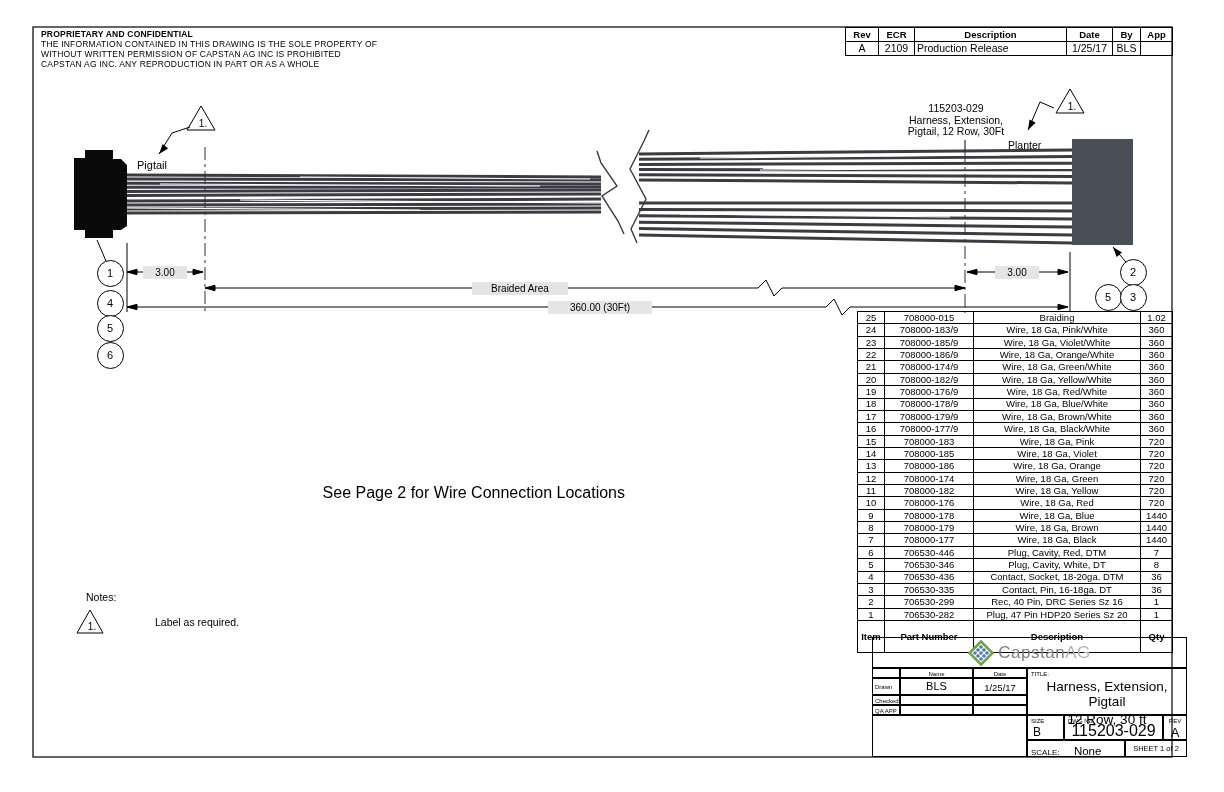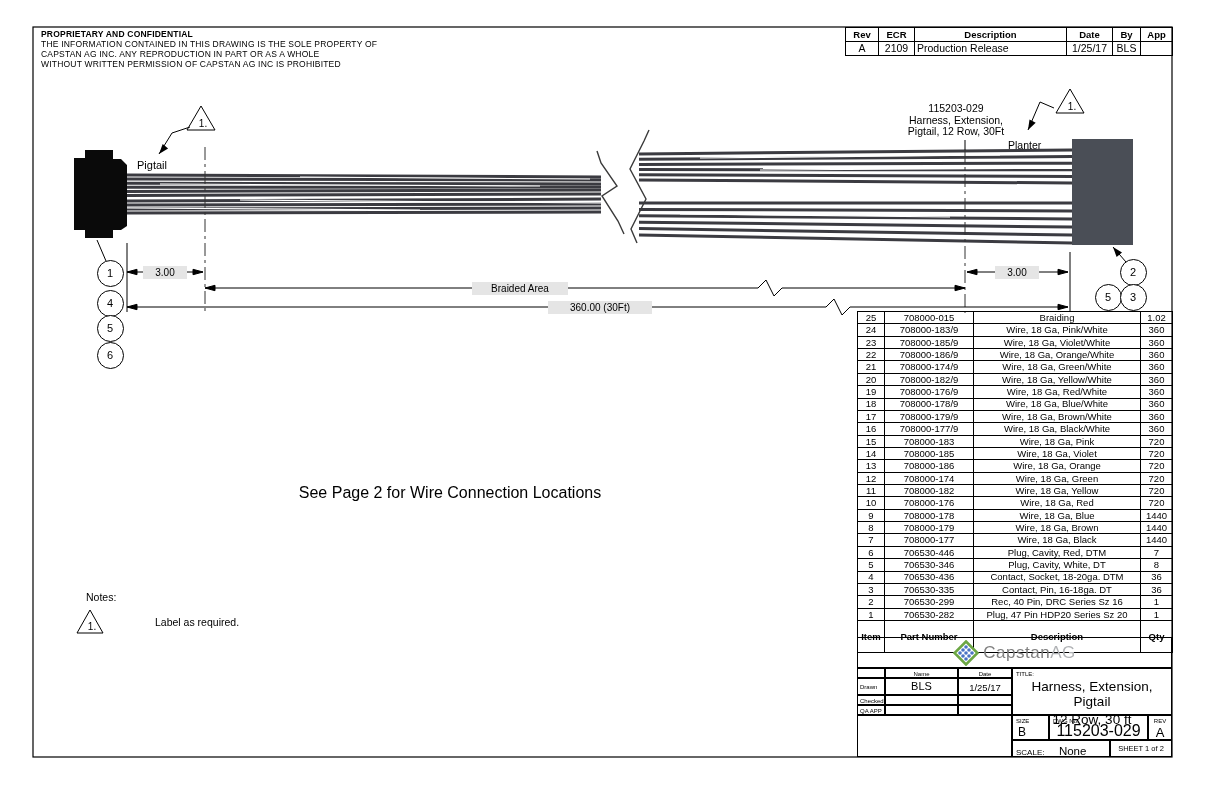--- a/index.html
+++ b/index.html
@@ -18,30 +18,30 @@
   .rev th{font-size:9.5px;}
   .rev tbody tr{height:14px;}
   .rev tbody td.c2{text-align:left;}
   .rev tbody td{font-size:10.5px;}
   
   .lbl{white-space:nowrap;}
   .callout{left:871px;top:103px;width:170px;text-align:center;font-size:10.5px;line-height:11.5px;}
   .dim{background:#e5e5e5;text-align:center;font-size:10px;line-height:13px;height:13px;}
   .balloon{width:27px;height:27px;border:1px solid #000;border-radius:50%;background:#fff;
            box-sizing:border-box;text-align:center;line-height:25px;font-size:11px;}
-  .seepage{left:275px;top:484px;width:350px;text-align:center;font-size:16px;}
+  .seepage{left:275px;top:484px;width:350px;text-align:right;font-size:16px;}
   
   .bom{left:857px;top:311px;width:315px;position:absolute;z-index:2;font-size:9.5px;}
   .bom td,.bom th{border:1px solid #000;padding:0 1px;line-height:1;text-align:center;
                   white-space:nowrap;overflow:hidden;}
   .bom tbody tr{height:12.36px;}
   .bom tfoot tr{height:32px;}
   .bom tfoot th{font-size:9.5px;font-weight:bold;}
   
-  .tb-cell{position:absolute;border:1px solid #000;box-sizing:border-box;}
+  .tb-cell{position:absolute;border:1px solid #000;box-sizing:border-box;margin-left:15px;}
   .tiny{font-size:6px;line-height:7px;}
   .logo-row{display:flex;align-items:center;justify-content:center;}
   .logo-word1{font-size:17px;color:#7f7f7f;letter-spacing:.5px;margin-left:4px;}
   .logo-word2{font-size:17px;color:#b0b2b5;letter-spacing:.5px;}
   .ctr{text-align:center;}
 </style>
 </head>
 <body>
 
 <div class="sheet">
@@ -147,22 +147,22 @@
     <g font-size="10" text-anchor="middle" fill="#000" font-family="Liberation Sans, sans-serif">
       <text x="203" y="127">1.</text>
       <text x="1072" y="110">1.</text>
       <text x="92" y="630">1.</text>
     </g>
   </svg>
 
   <div class="abs prop">
     <div class="t">PROPRIETARY AND CONFIDENTIAL</div>
     <div>THE INFORMATION CONTAINED IN THIS DRAWING IS THE SOLE PROPERTY OF</div>
+    <div>WITHOUT WRITTEN PERMISSION OF CAPSTAN AG INC IS PROHIBITED</div>
     <div>CAPSTAN AG INC. ANY REPRODUCTION IN PART OR AS A WHOLE</div>
-    <div>WITHOUT WRITTEN PERMISSION OF CAPSTAN AG INC IS PROHIBITED</div>
   </div>
 
   <table class="rev">
     <colgroup>
         <col style="width:33px">
         <col style="width:36px">
         <col style="width:152px">
         <col style="width:46px">
         <col style="width:28px">
         <col style="width:32px">

